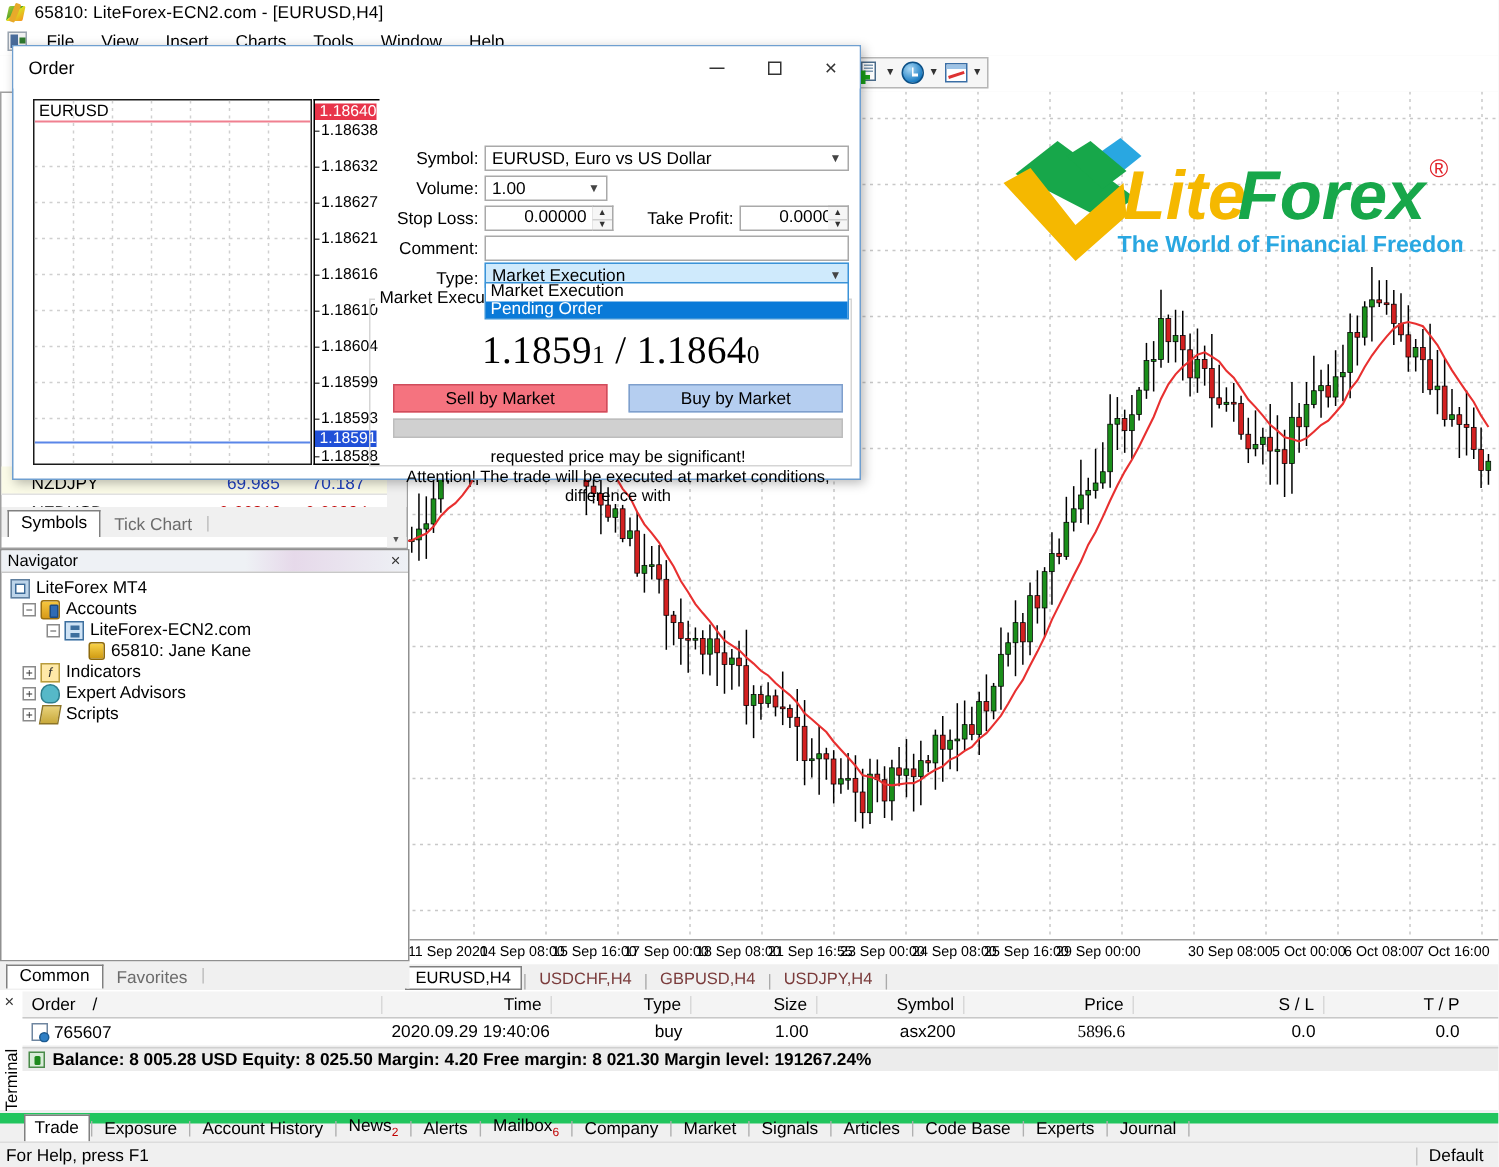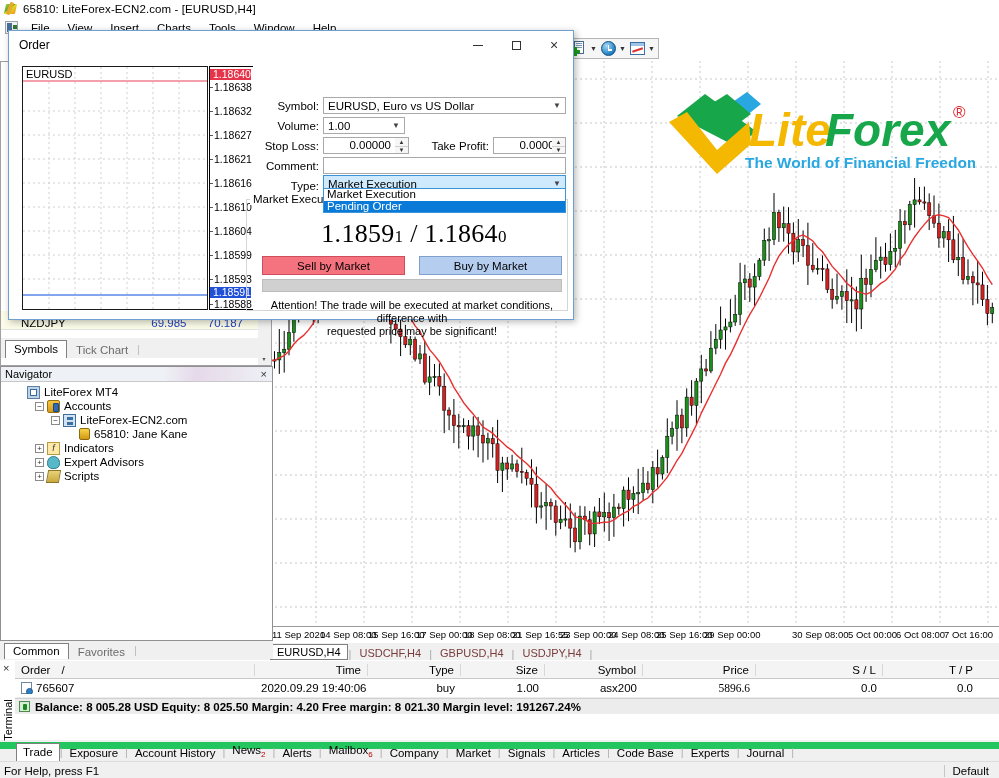--- a/index.html
+++ b/index.html
@@ -88,21 +88,21 @@
   .mwtab.active{color:#000;background:#ffffff;border:1px solid #808080;border-bottom:none;padding:2px 8px 3px;}
   .mwtab-sep{color:#bbb;padding-bottom:3px;}
 
   
   #navigator{left:0;top:366px;width:273px;height:275px;background:#ffffff;
     border:1px solid #909090;box-sizing:border-box;}
   #nav-header{height:15px;background:linear-gradient(to right,#eef1f5 0%,#eef1f5 60%,#e6d9ea 72%,#eef1f5 100%);
     border-bottom:1px solid #c8c8c8;display:flex;align-items:center;font-size:11px;
     padding-left:4px;box-sizing:border-box;position:relative;}
   #nav-close{position:absolute;right:5px;top:1px;font-size:11px;color:#333;cursor:default;}
-  .navtree{padding:3px 0 0 4px;font-size:11.5px;margin-left:20px;}
+  .navtree{padding:3px 0 0 4px;font-size:11.5px;}
   .navnode{display:flex;align-items:center;height:14px;margin-bottom:0px;position:relative;}
   .navnode .lbl{margin-left:4px;}
   .expander{width:9px;height:9px;border:1px solid #8a8a8a;background:#fff;
     display:flex;align-items:center;justify-content:center;font-size:8px;line-height:7px;
     color:#333;box-sizing:border-box;margin-right:3px;}
   .nav-ico{width:13px;height:13px;position:relative;flex:0 0 auto;}
   .ni-root{background:#bcd4ea;border:1px solid #5f7f9f;box-sizing:border-box;}
   .ni-root:after{content:"";position:absolute;left:2px;top:2px;width:7px;height:7px;
     border:1px solid #3b6a99;background:#fff;box-sizing:border-box;}
   .ni-accounts{background:linear-gradient(#f6c740,#d89a18);border:1px solid #9a6f10;
@@ -906,16 +906,16 @@
     <span>/</span>
     <span>1.1864</span><span class="small">0</span>
   </div>
 
   <div class="mktbtn" id="sell-btn">Sell by Market</div>
   <div class="mktbtn" id="buy-btn">Buy by Market</div>
 
   <div id="progressbar"></div>
 
   <div id="attention">
+    <div>requested price may be significant!</div>
     <div>Attention! The trade will be executed at market conditions, difference with</div>
-    <div>requested price may be significant!</div>
   </div>
 </div>
 
 </body></html>

